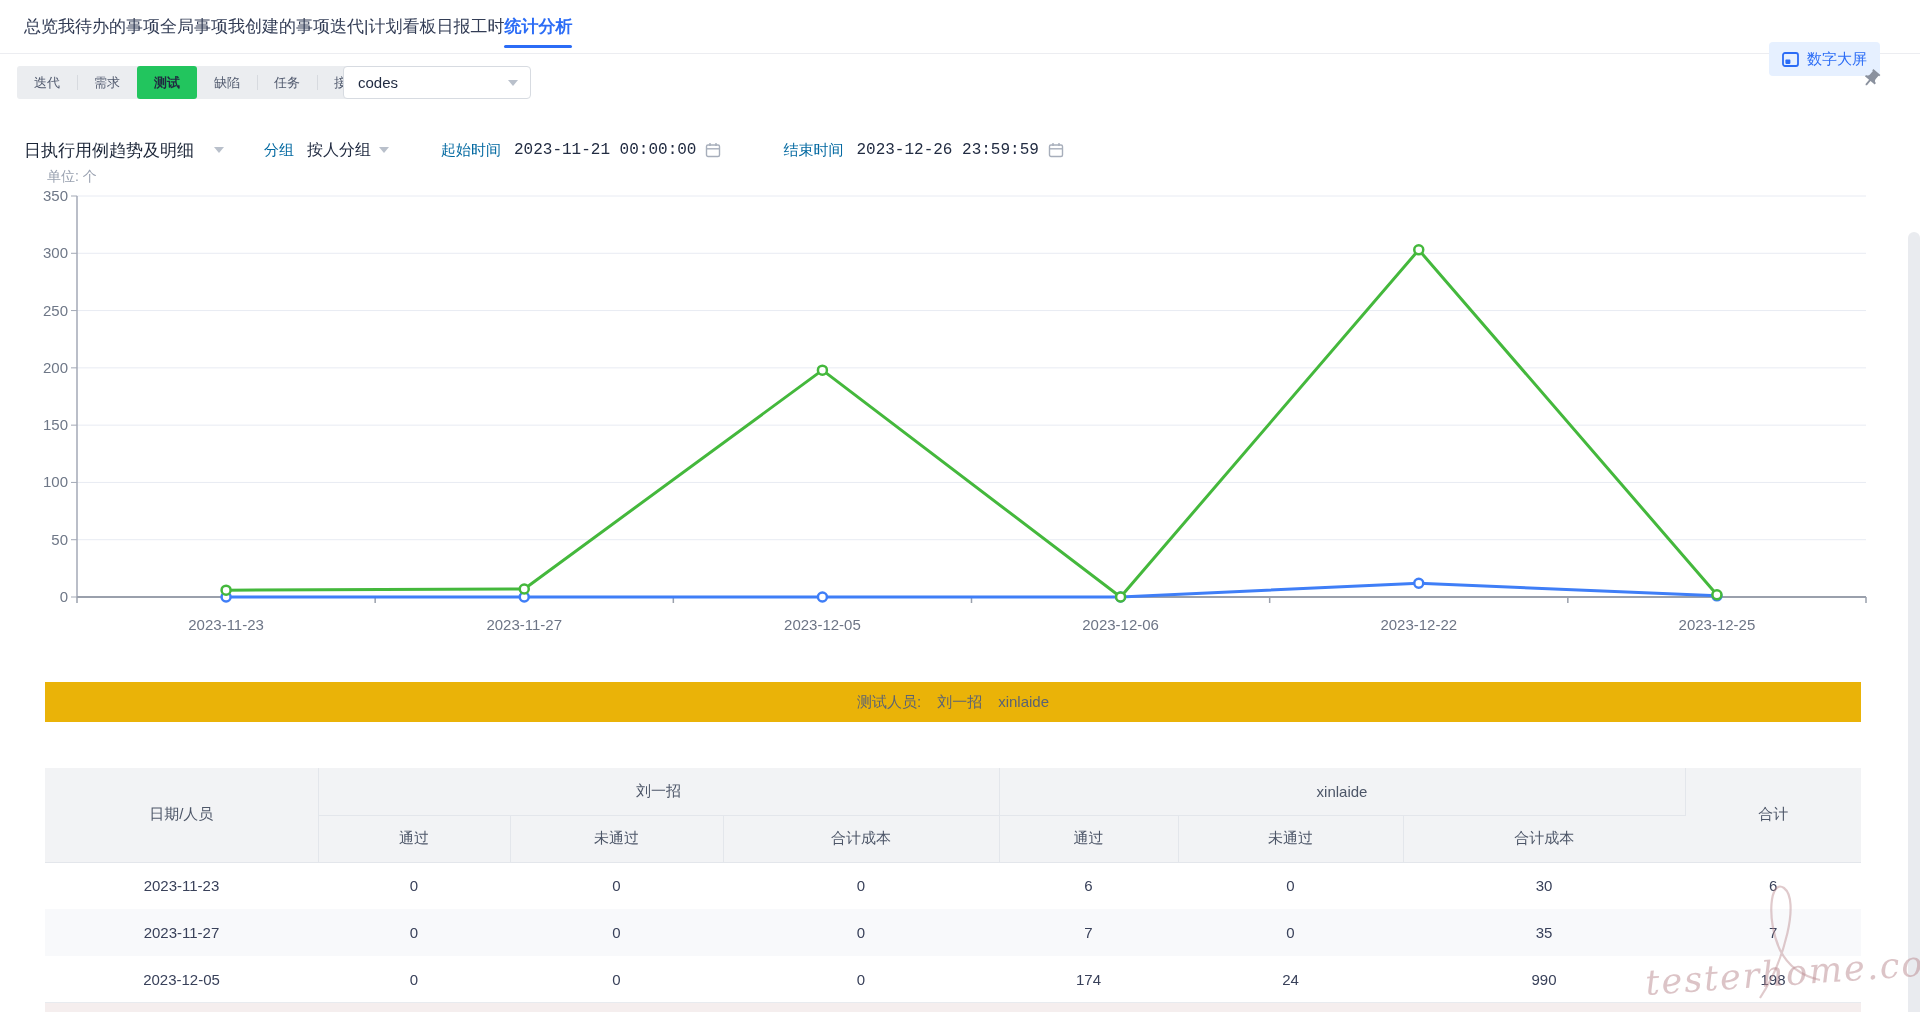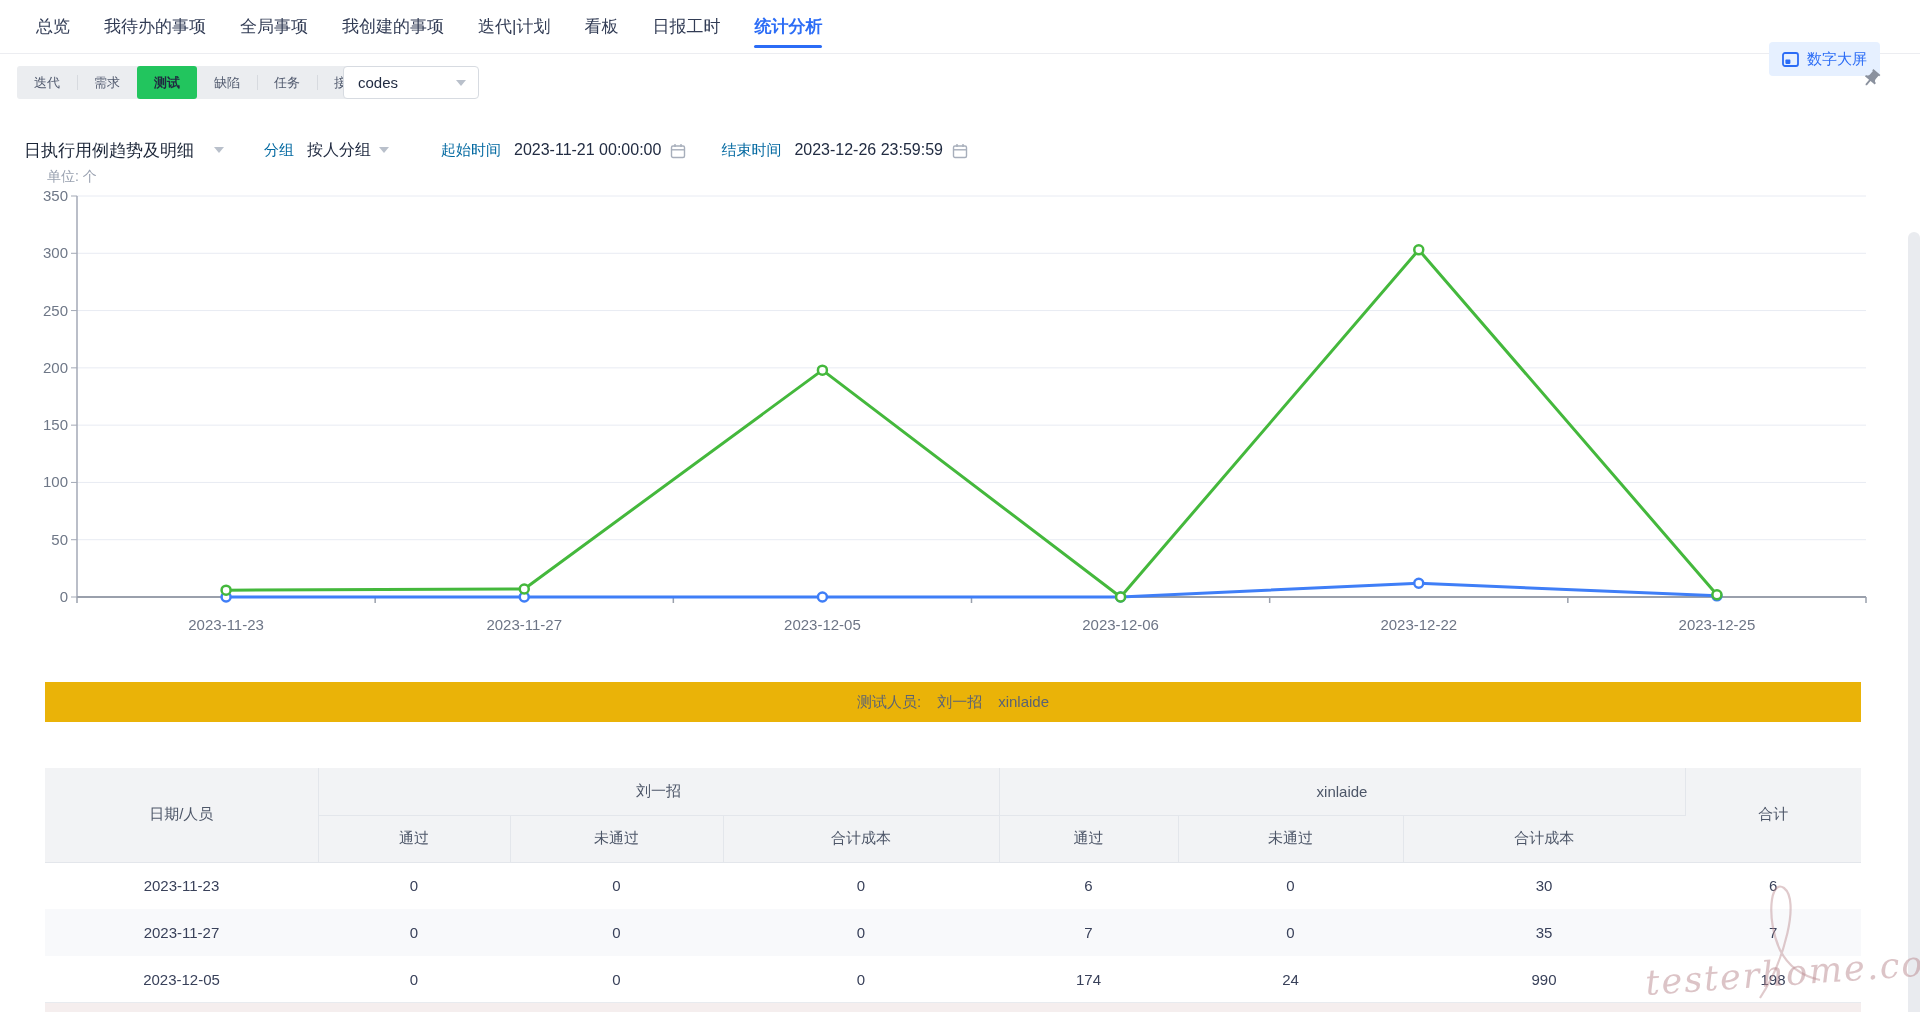--- a/index.html
+++ b/index.html
@@ -5,55 +5,55 @@
   * { margin:0; padding:0; box-sizing:border-box; }
   html,body { width:1920px; height:1012px; overflow:hidden; }
   body {
     position:relative; background:#fff;
     font-family:"Liberation Sans","DejaVu Sans",sans-serif;
     color:#2e3852;
   }
   
   .top-nav {
     position:absolute; top:0; left:0; right:0; height:54px;
-    display:flex; align-items:center; padding:0 36px; gap:34px;
+    display:flex; align-items:center; padding:0 24px; 
     border-bottom:1px solid #ecedf1; background:#fff;
   }
   .nav-item { font-size:17px; color:#323c55; line-height:54px; height:54px; cursor:pointer; position:relative; white-space:nowrap; }
   .nav-item.active { color:#2b6cf6; font-weight:700; }
   .nav-item.active::after { content:""; position:absolute; left:0; right:0; bottom:6px; height:3px; background:#2b6cf6; border-radius:2px; }
   .big-screen-btn {
     position:absolute; right:40px; top:10px; height:34px;
     background:#e6f0ff; color:#2b6cf6; display:flex; align-items:center; gap:8px;
     padding:0 13px; border-radius:4px; font-size:15px; cursor:pointer; border:none;margin-top:32px;
   }
   
   .toolbar { position:absolute; top:66px; left:17px; height:33px; }
   .seg { display:inline-flex; background:#ebedf0; border-radius:3px; height:33px; vertical-align:top; }
   .seg-item { padding:0 17px; line-height:33px; font-size:13px; color:#515a6e; cursor:pointer; position:relative; border-radius:3px; }
   .seg-item:not(:first-child)::before { content:""; position:absolute; left:0; top:9px; bottom:9px; width:1px; background:#d7dadf; }
   .seg-item.selected { background:#22c55e; color:#1f2940; font-weight:700; }
   .seg-item.selected::before { display:none; }
   .seg-item.selected + .seg-item::before { display:none; }
   .project-select {
-    position:absolute; left:326px; top:0; width:136px; height:33px;
+    position:absolute; left:326px; top:0; width:188px; height:33px;
     border:1px solid #d7dbe1; border-radius:4px; background:#fff;
     font-size:15px; color:#1f2940; line-height:31px; padding-left:14px; cursor:pointer;
   }
   .caret { width:0; height:0; border-left:5px solid transparent; border-right:5px solid transparent;
     border-top:6px solid #b9c0cb; display:inline-block; }
   .project-select .caret { position:absolute; right:12px; top:13px; }
   .pin-btn { position:absolute; right:38px; top:68px; cursor:pointer; }
   
   .filter-row { position:absolute; top:134px; left:24px; height:32px; display:flex; align-items:center; font-size:15px; white-space:nowrap; }
   .report-select { font-size:17px; color:#1c2638; cursor:pointer; display:flex; align-items:center; gap:20px; margin-right:40px; }
   .flt-label { color:#0369a1; margin-right:13px; }
   .flt-value { color:#222c42; font-size:16px; cursor:pointer; }
   .group-wrap { display:flex; align-items:center; gap:8px; margin-right:52px; cursor:pointer; }
-  .date-wrap { display:flex; align-items:flex-end; gap:9px; margin-right:35px; cursor:pointer; }
+  .date-wrap { display:flex; align-items:center; gap:9px; margin-right:62px; cursor:pointer;font-family:Liberation Mono, monospace; }
   
   .chart-svg { position:absolute; left:0; top:0; width:1920px; height:660px; }
   
   .legend-bar {
     position:absolute; left:45px; top:682px; width:1816px; height:40px;
     background:#eab308; display:flex; align-items:center; justify-content:center;
     gap:16px; font-size:15px; color:#5b6374;
   }
   .legend-name { cursor:pointer; }
   

